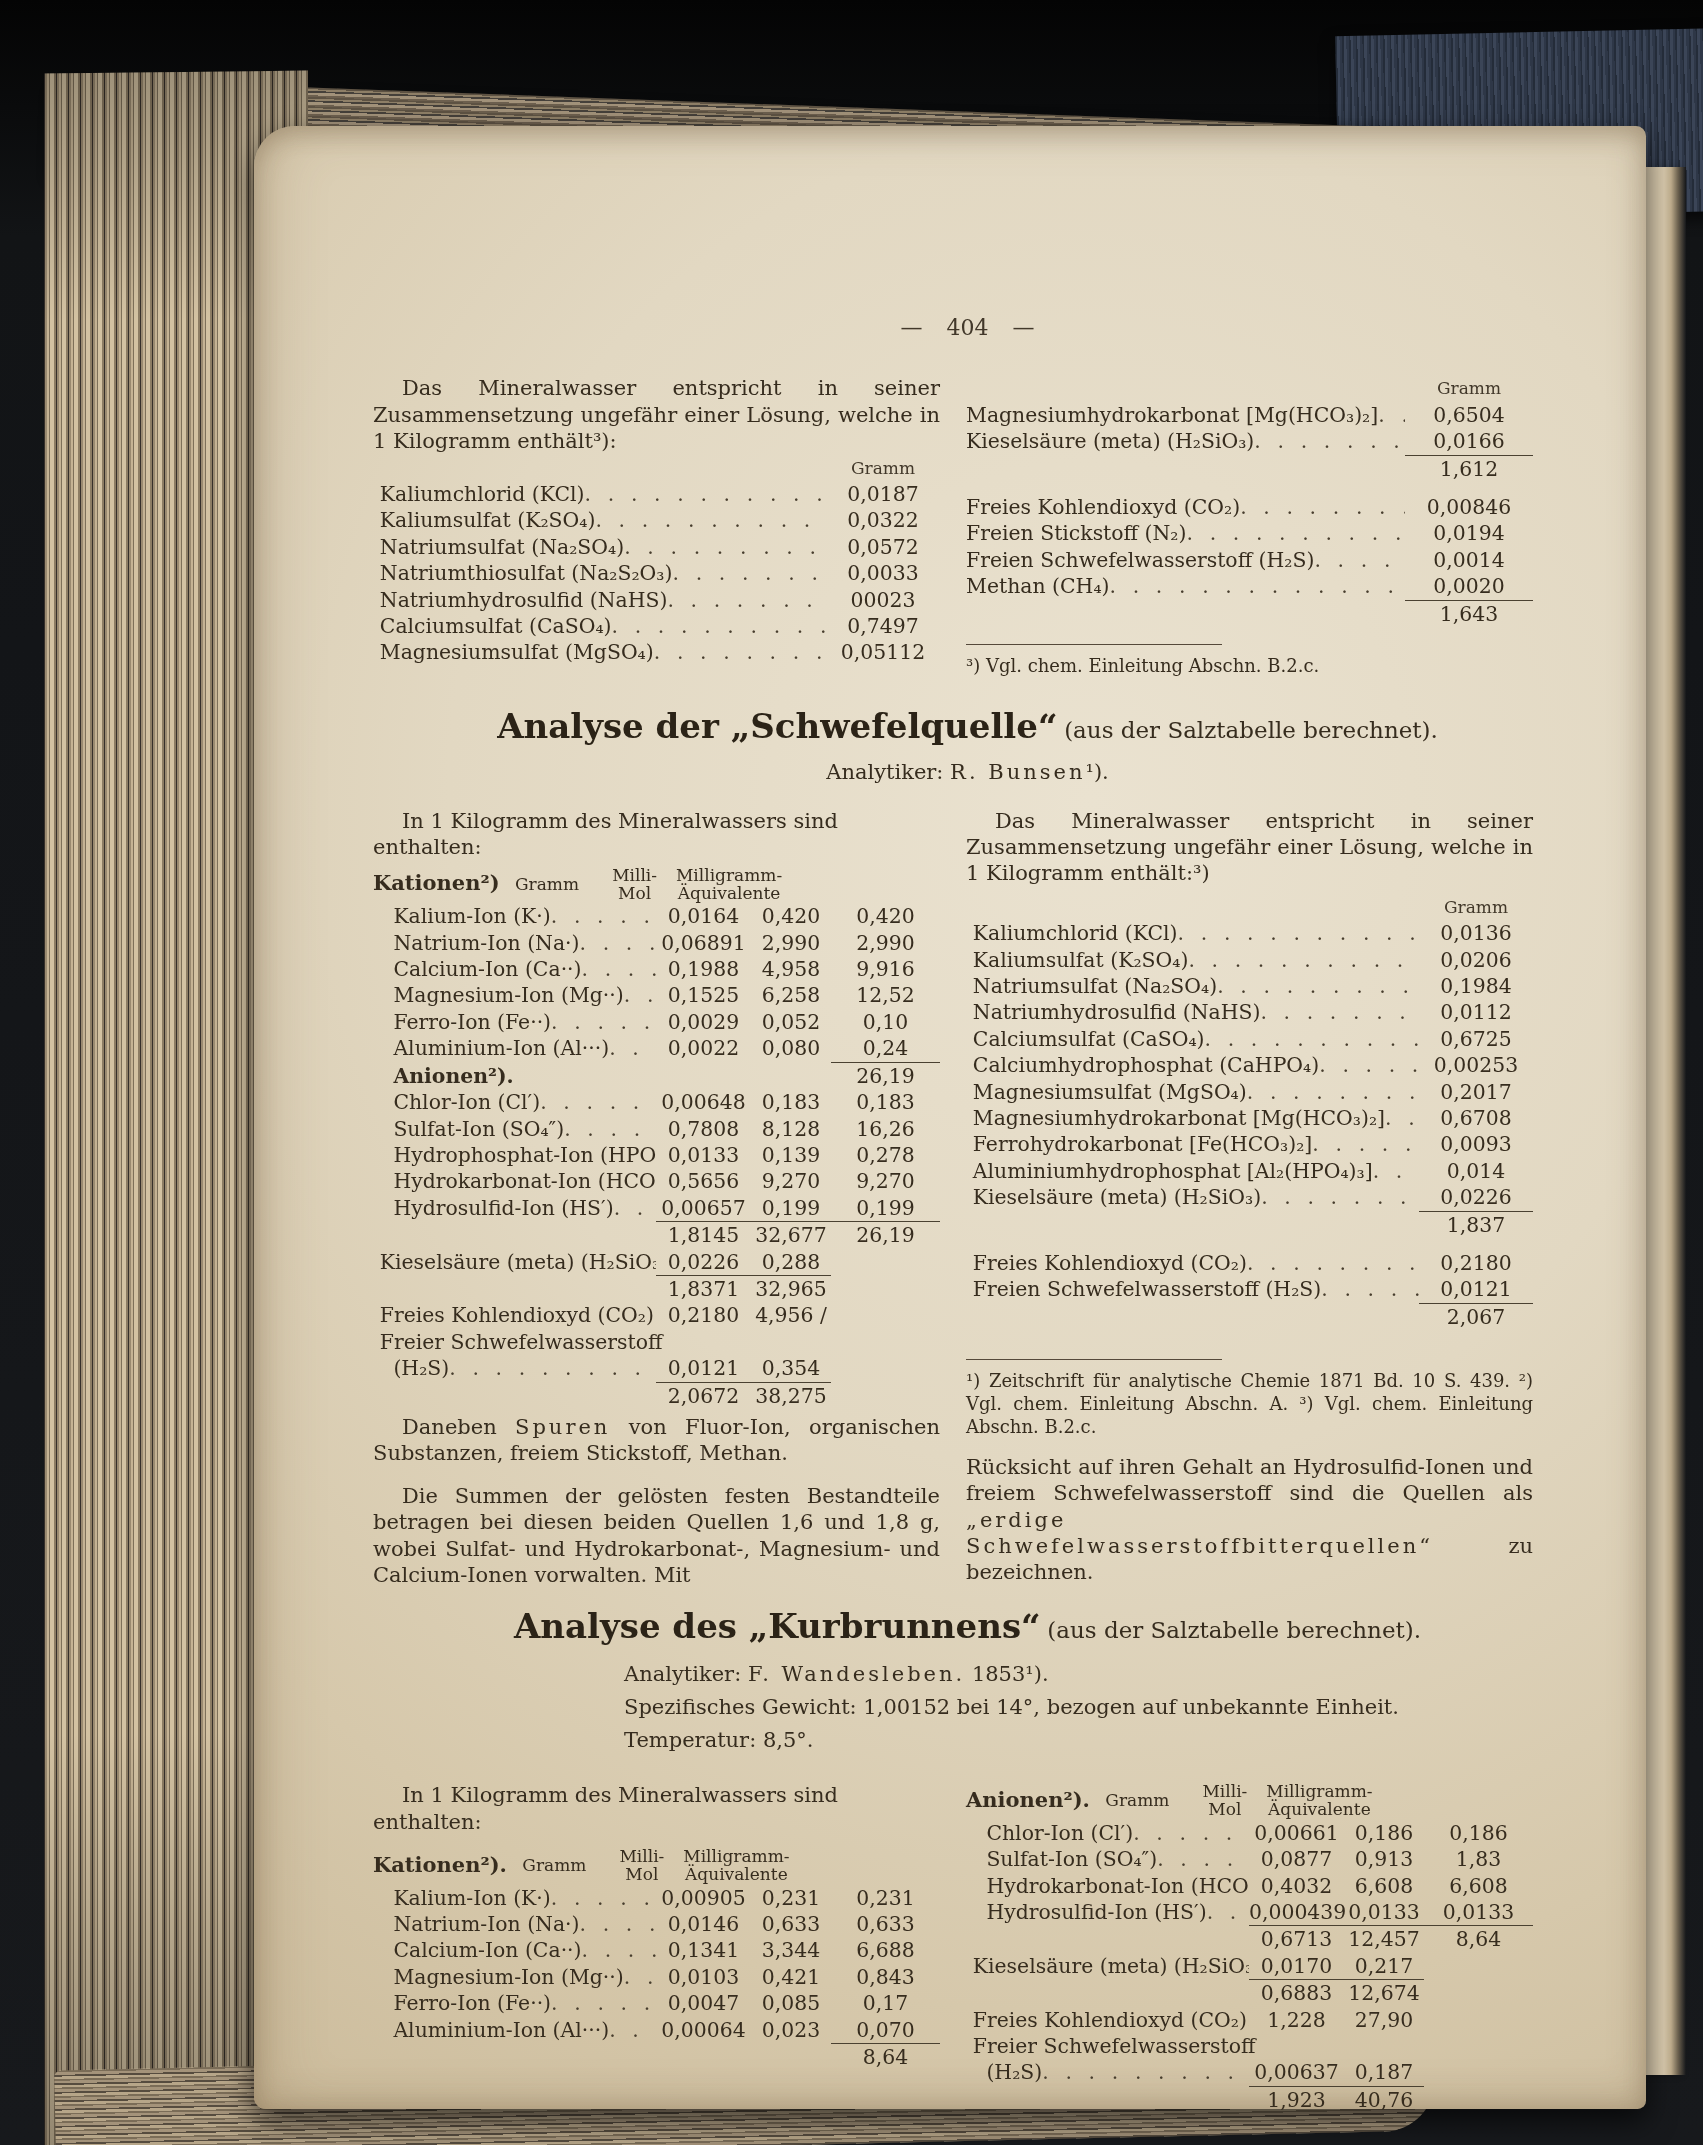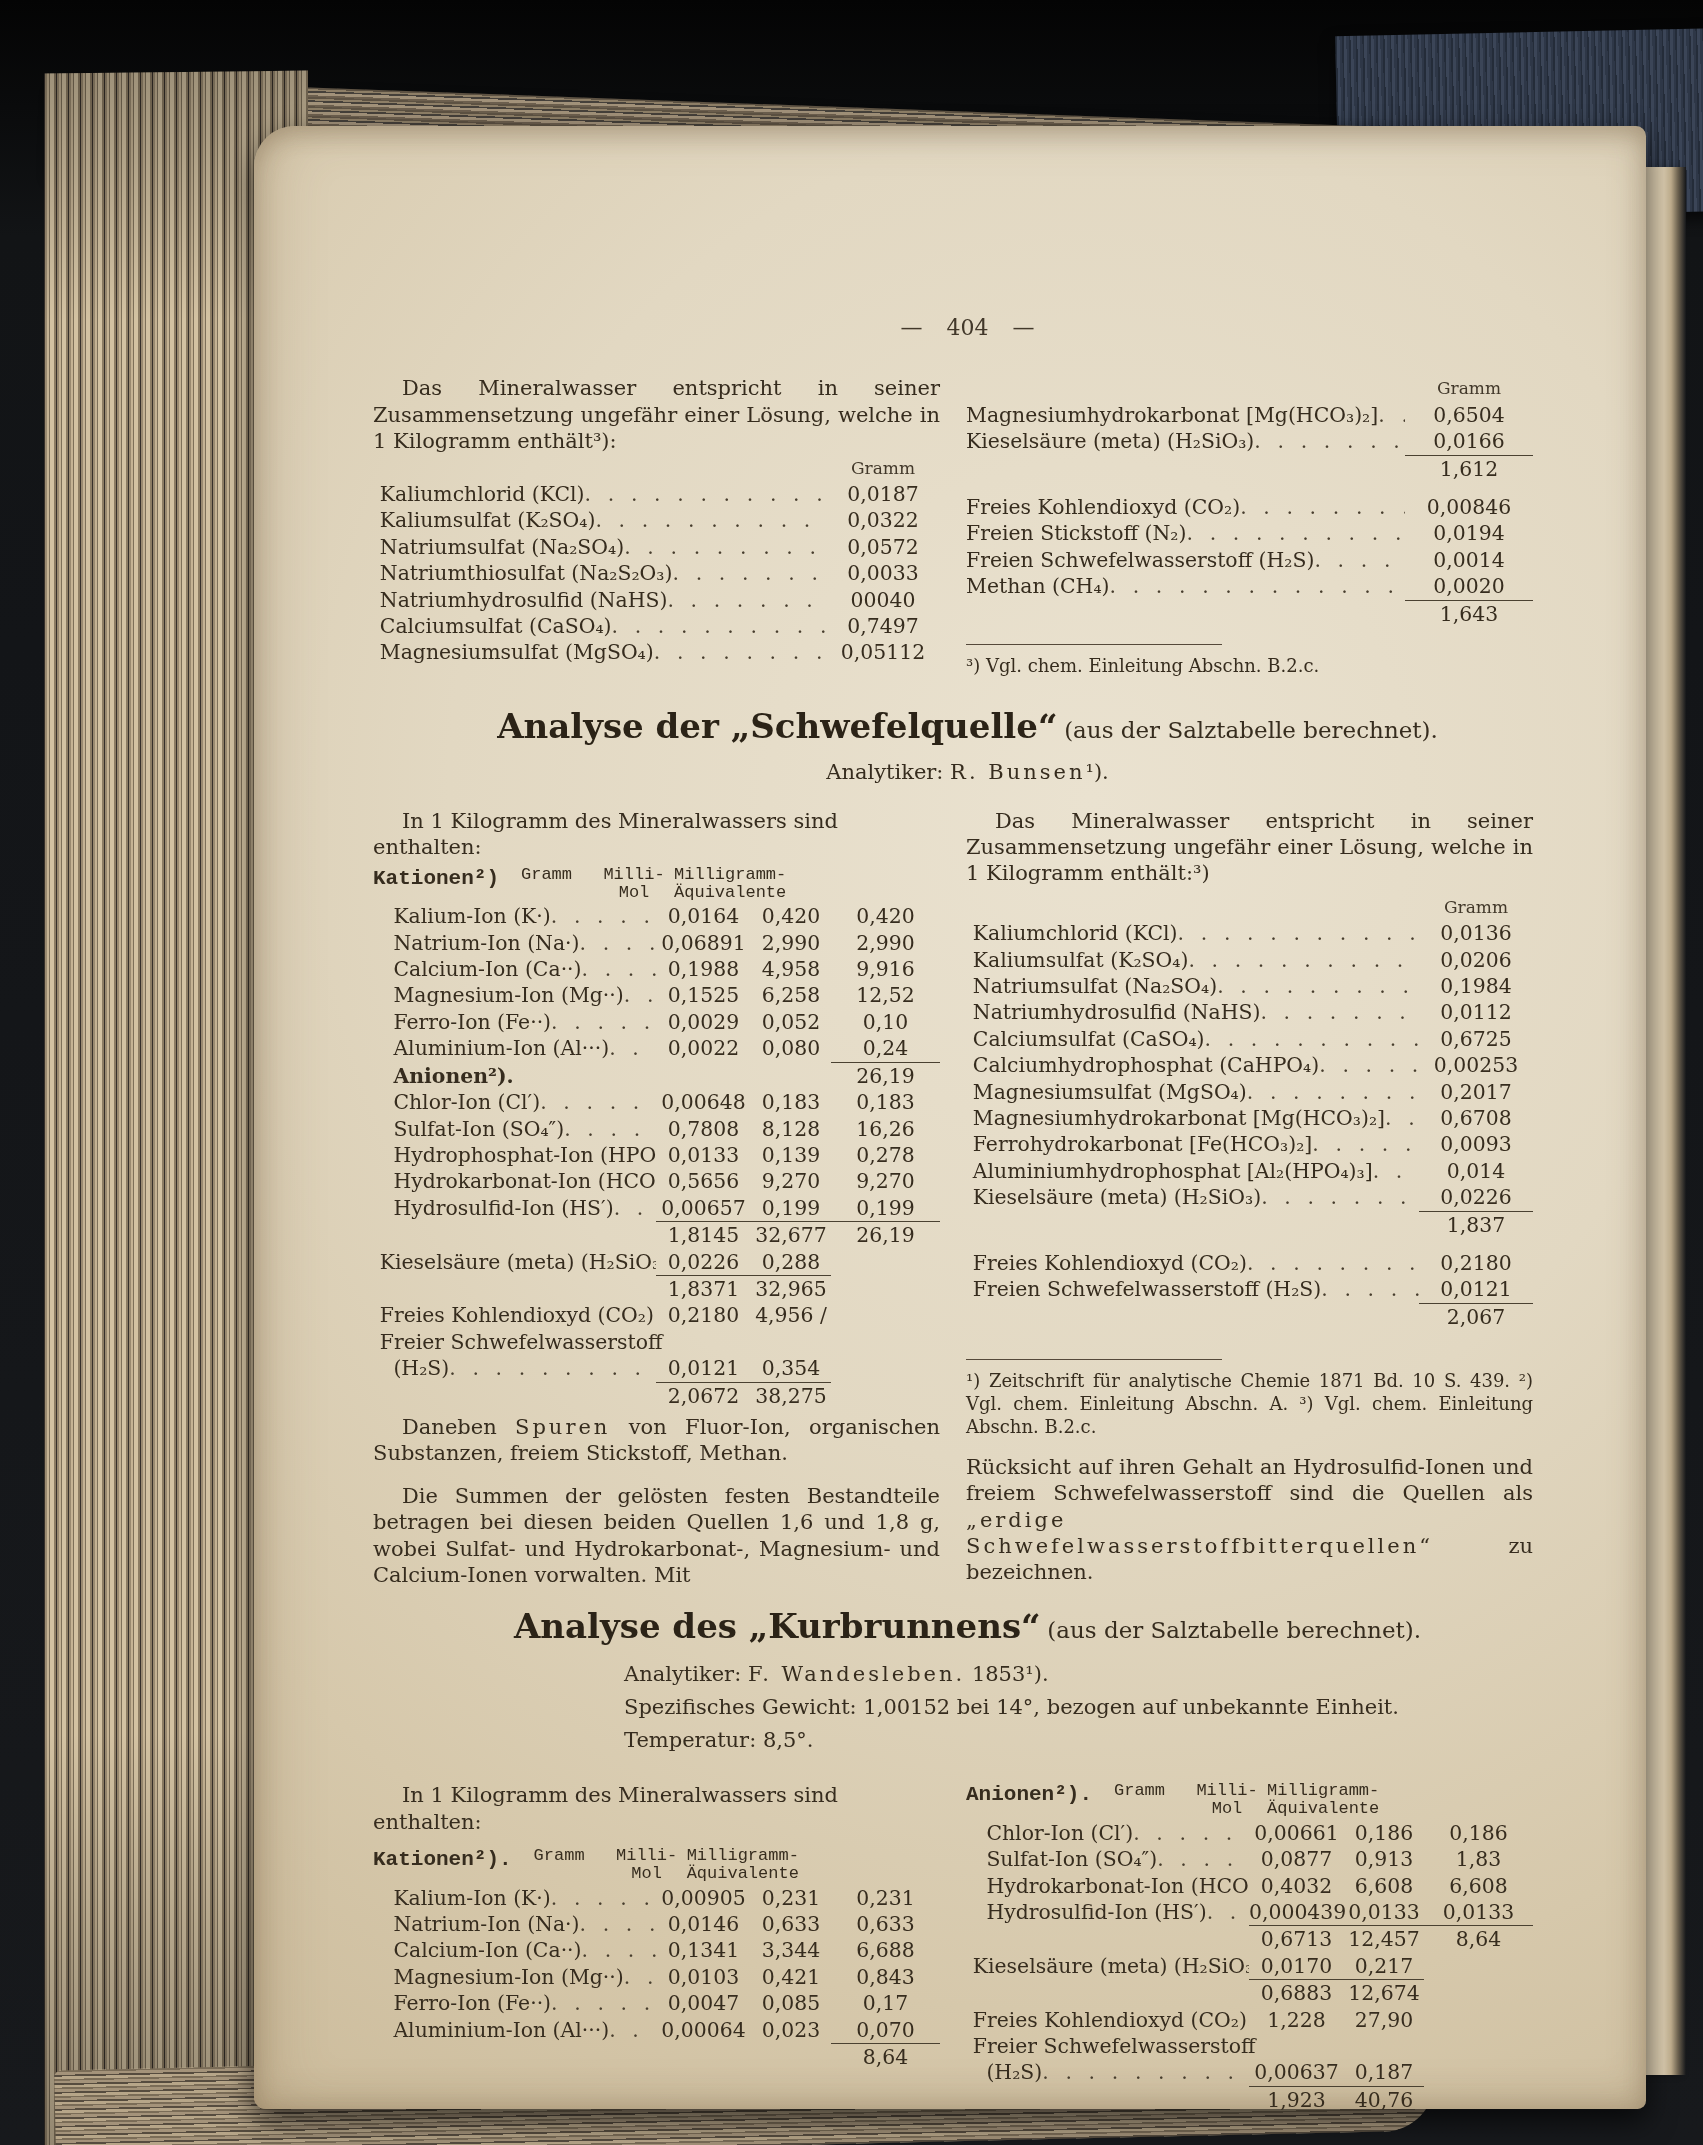--- a/index.html
+++ b/index.html
@@ -50,21 +50,21 @@
   .trow .lbl{flex:1 1 auto;display:flex;overflow:hidden;white-space:nowrap;min-width:0;padding-left:20.4px;}
   .trow .lbl.flush{padding-left:6.8px;}
   .trow .lbl.none{padding-left:0;}
   .trow .lt{flex:0 0 auto;}
   .dots{flex:1 1 auto;overflow:hidden;white-space:nowrap;color:#473d2d;}
   .dots::after{content:" . . . . . . . . . . . . . . . . . . . . . . . . . . . . . . . . . . . .";letter-spacing:5.1px;}
   .c{flex:0 0 auto;text-align:center;}
   .cg{width:95px;} .cm{width:80px;} .cq{width:109px;}
   .cv{width:114px;} .cv2{width:128px;}
   .ruled{border-top:1.7px solid var(--rule);}
-  .thead{display:flex;align-items:flex-start;margin:5.1px 0 1.7px;font-family:Liberation Mono, monospace;}
+  .thead{display:flex;align-items:center;margin:5.1px 0 1.7px;}
   .thead .lbl{padding-left:0;font-weight:bold;overflow:visible;}
   .th{font-size:17px;line-height:18px;text-align:center;white-space:pre-line;font-weight:normal;}
   .ghead{font-size:17px;color:#42382a;}
   .gap{margin-top:12px;}
   .fnrule{width:256px;border-top:1.7px solid #55493a;margin:17px 0 8.5px;}
   .fn{font-size:18px;line-height:23px;text-align:justify;}
   
   .sect{text-align:center;margin:36px 0 0;}
   .sect .t{font-size:34px;font-weight:bold;color:#2b2317;}
   .sect .s{font-size:23px;}
@@ -125,21 +125,21 @@
                 <span class="lt">Natriumthiosulfat (Na₂S₂O₃)</span>
                 <span class="dots"></span>
               </span>
               <span class="c cv">0,0033</span>
             </div>
           <div class="trow">
               <span class="lbl flush">
                 <span class="lt">Natriumhydrosulfid (NaHS)</span>
                 <span class="dots"></span>
               </span>
-              <span class="c cv">00040</span>
+              <span class="c cv">00023</span>
             </div>
           <div class="trow">
               <span class="lbl flush">
                 <span class="lt">Calciumsulfat (CaSO₄)</span>
                 <span class="dots"></span>
               </span>
               <span class="c cv">0,7497</span>
             </div>
           <div class="trow">
               <span class="lbl flush">

